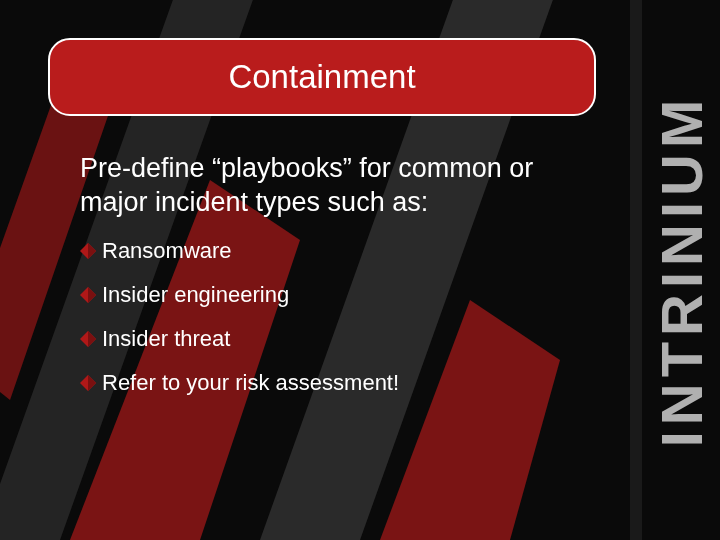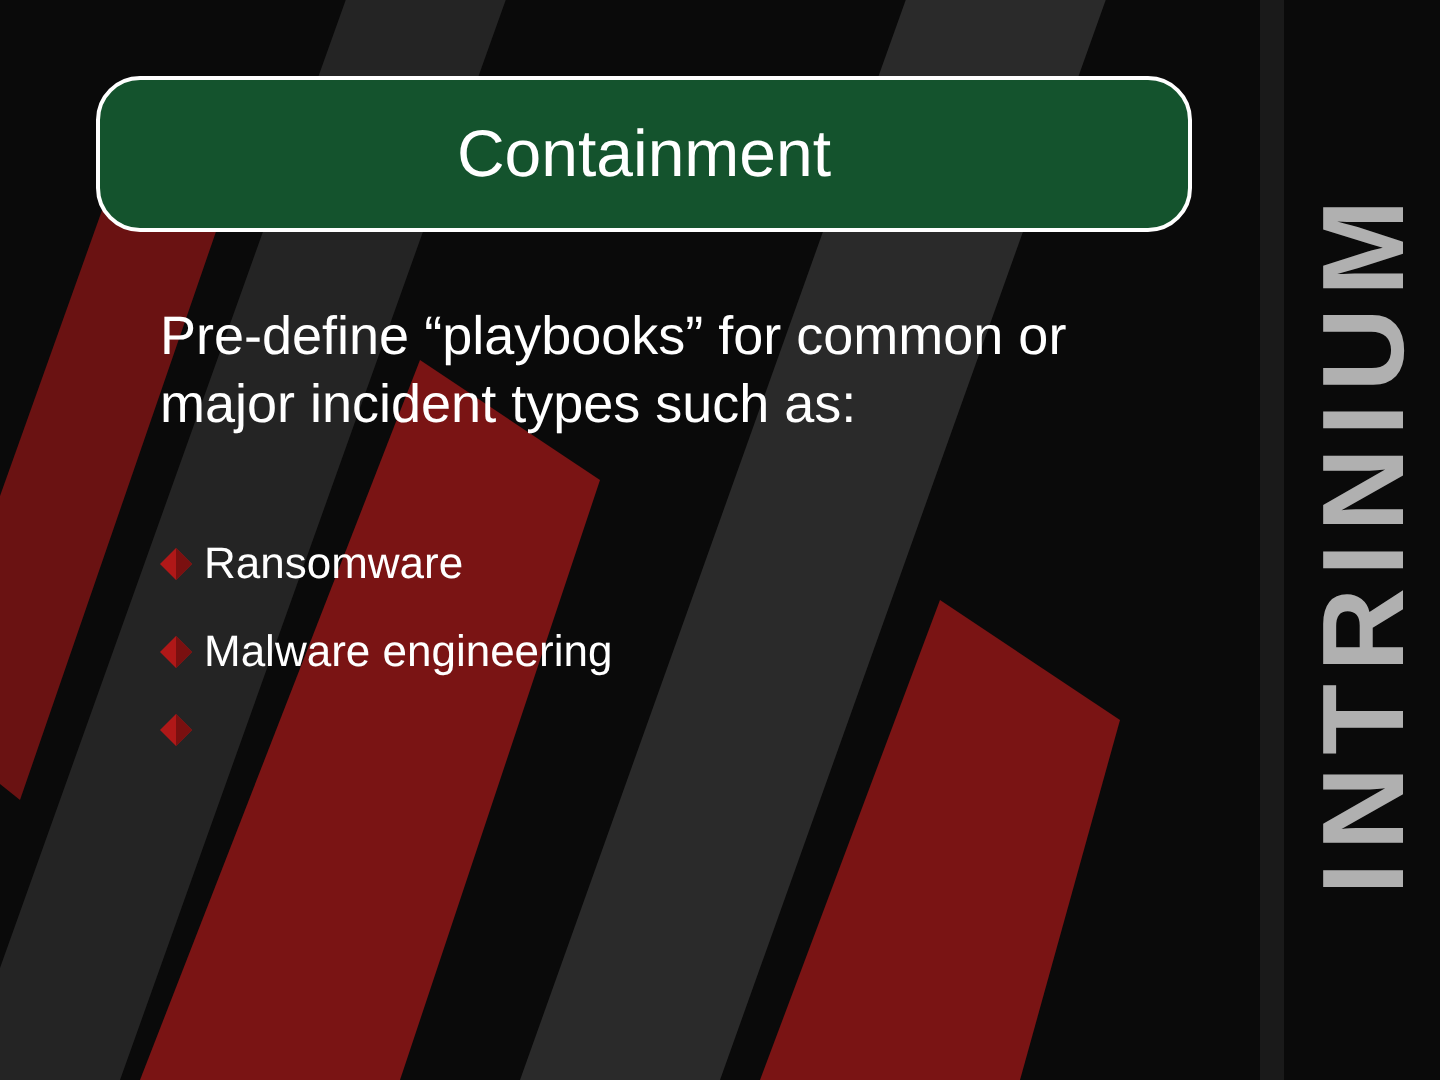--- a/index.html
+++ b/index.html
@@ -21,42 +21,41 @@
     top: 38px;
     left: 48px;
     width: 548px;
     height: 78px;
     border: 2px solid #fff;
     border-radius: 22px;
     display: flex;
     align-items: center;
     justify-content: center;
     z-index: 2;
-    background: #14532d;
+    background: #b91c1c;
   }
   .title-text {
     font-size: 33px;
     color: #fff;
     font-weight: 400;
   }
   .intro {
     position: absolute;
     top: 152px;
     left: 80px;
     width: 480px;
     font-size: 27px;
     line-height: 1.25;
     z-index: 2;
   }
   .list {
     position: absolute;
     top: 238px;
     left: 80px;
     z-index: 2;
-    margin-top: 31px;
   }
   .list-item {
     display: flex;
     align-items: center;
     margin-bottom: 18px;
     font-size: 22px;
   }
   .bullet {
     width: 16px;
     height: 16px;
@@ -111,25 +110,33 @@
         <polygon points="8,0 16,8 8,16 0,8" fill="#b01818"></polygon>
         <polygon points="8,0 16,8 8,16" fill="#7a1010"></polygon>
       </svg>
     <span>Ransomware</span>
   </div>
   <div class="list-item">
     <svg class="bullet" viewBox="0 0 16 16">
         <polygon points="8,0 16,8 8,16 0,8" fill="#b01818"></polygon>
         <polygon points="8,0 16,8 8,16" fill="#7a1010"></polygon>
       </svg>
-    <span>Malware engineering</span>
+    <span>Insider engineering</span>
   </div>
   <div class="list-item">
     <svg class="bullet" viewBox="0 0 16 16">
         <polygon points="8,0 16,8 8,16 0,8" fill="#b01818"></polygon>
         <polygon points="8,0 16,8 8,16" fill="#7a1010"></polygon>
       </svg>
+    <span>Insider threat</span>
+  </div>
+  <div class="list-item">
+    <svg class="bullet" viewBox="0 0 16 16">
+        <polygon points="8,0 16,8 8,16 0,8" fill="#b01818"></polygon>
+        <polygon points="8,0 16,8 8,16" fill="#7a1010"></polygon>
+      </svg>
+    <span>Refer to your risk assessment!</span>
   </div>
 </div>
 
 <div class="brand">
   <div class="brand-text">INTRINIUM</div>
 </div>
 
 </body></html>

